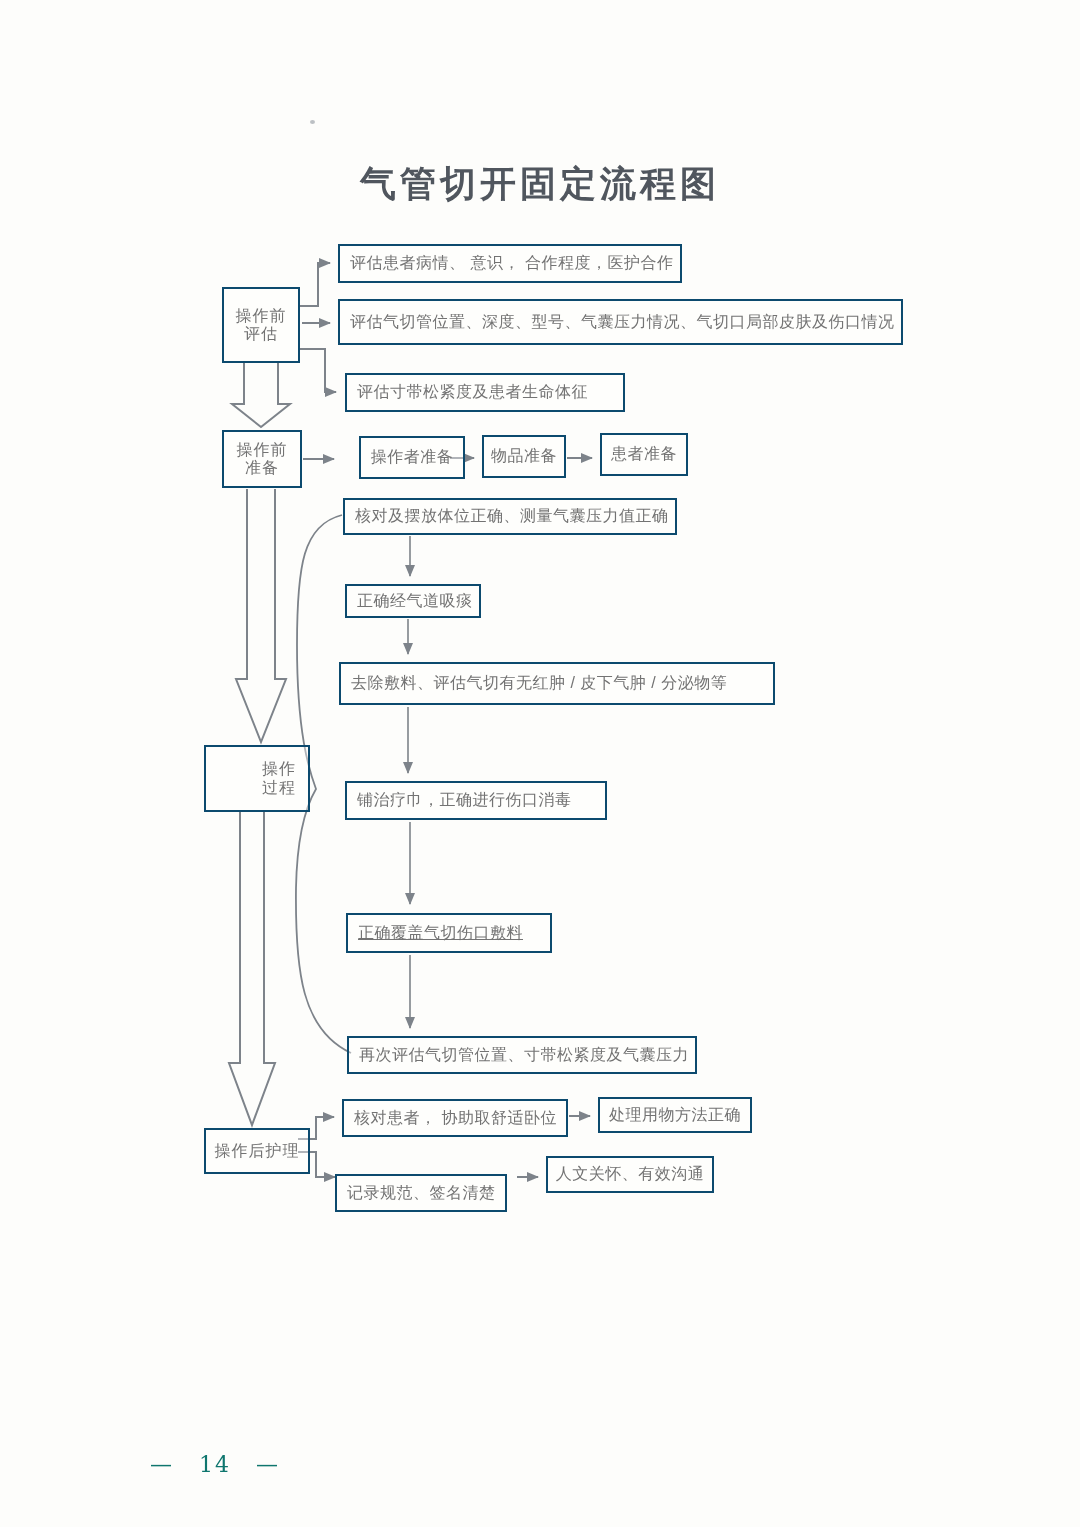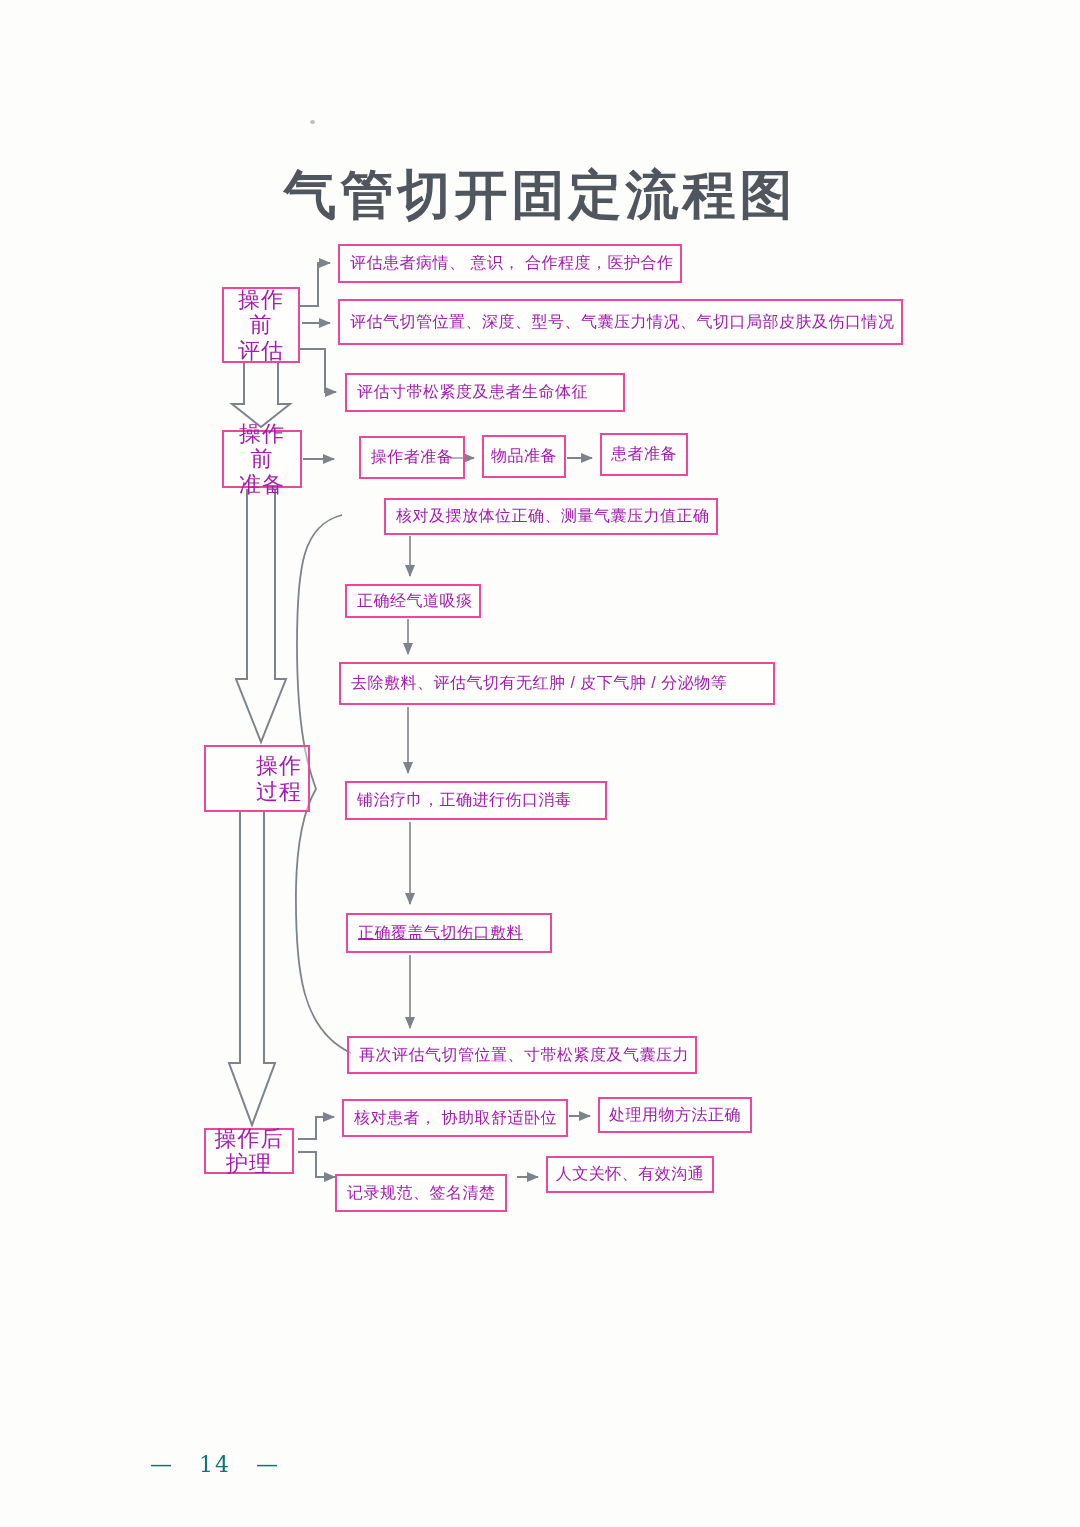--- a/index.html
+++ b/index.html
@@ -7,38 +7,38 @@
     position:relative;
     width:1080px;height:1527px;
     background:#fdfdfb;
     font-family:"Liberation Sans","DejaVu Sans",sans-serif;
     overflow:hidden;
     margin:0 auto;
   }
   .title{
     position:absolute;left:0;top:160px;width:1080px;
     text-align:center;
-    font-size:53px;font-weight:bold;
+    font-size:36px;font-weight:bold;
     color:#50565e;letter-spacing:4px;
   }
   .flow-box{
     position:absolute;
-    border:2px solid #ec4899;
-    color:#a21caf;
+    border:2px solid #0c4a6e;
+    color:#737373;
     background:rgba(255,255,255,0.4);
     display:flex;align-items:center;
     font-size:16px;
     padding:0 6px 0 10px;
     box-sizing:border-box;
     letter-spacing:0.5px;
     line-height:1.15;
   }
   .flow-box.center{justify-content:center;padding:0 4px;text-align:center;}
   .stage{
-    font-size:22px;
+    font-size:16px;
     letter-spacing:1px;
   }
   .stage .two-line{width:100%;text-align:center;}
   svg.connectors{position:absolute;left:0;top:0;}
   .speck{
     position:absolute;left:310px;top:120px;width:5px;height:4px;
     background:#9aa0a6;border-radius:50%;opacity:.65;
   }
   .page-number{
     position:absolute;left:150px;top:1452px;
@@ -115,33 +115,33 @@
   </div>
 
   <div class="flow-box center" style="left:359px;top:436px;width:106px;height:43px;">操作者准备</div>
 
   <div class="flow-box center" style="left:482px;top:435px;width:84px;height:43px;">物品准备</div>
 
   <div class="flow-box center" style="left:600px;top:433px;width:88px;height:43px;">患者准备</div>
 
   <div class="flow-box stage center" style="left:204px;top:745px;width:106px;height:67px;padding-left:48px;">操作过程</div>
 
-  <div class="flow-box" style="left:343px;top:498px;width:334px;height:37px;margin-left:41px;">核对及摆放体位正确、测量气囊压力值正确</div>
+  <div class="flow-box" style="left:343px;top:498px;width:334px;height:37px;">核对及摆放体位正确、测量气囊压力值正确</div>
 
   <div class="flow-box" style="left:345px;top:584px;width:136px;height:34px;">正确经气道吸痰</div>
 
   <div class="flow-box" style="left:339px;top:662px;width:436px;height:43px;">去除敷料、评估气切有无红肿 / 皮下气肿 / 分泌物等</div>
 
   <div class="flow-box" style="left:345px;top:781px;width:262px;height:39px;font-family:Liberation Serif, serif;">铺治疗巾，正确进行伤口消毒</div>
 
   <div class="flow-box" style="left:346px;top:913px;width:206px;height:40px;text-decoration:underline;">正确覆盖气切伤口敷料</div>
 
   <div class="flow-box" style="left:347px;top:1036px;width:350px;height:38px;">再次评估气切管位置、寸带松紧度及气囊压力</div>
 
-  <div class="flow-box stage center" style="left:204px;top:1128px;width:90px;height:46px;">操作后护理</div>
+  <div class="flow-box stage center" style="left:204px;top:1128px;width:106px;height:46px;">操作后护理</div>
 
   <div class="flow-box" style="left:342px;top:1099px;width:226px;height:38px;">核对患者， 协助取舒适卧位</div>
 
   <div class="flow-box center" style="left:598px;top:1097px;width:154px;height:36px;">处理用物方法正确</div>
 
   <div class="flow-box" style="left:335px;top:1158px;width:172px;height:38px;margin-top:16px;">记录规范、签名清楚</div>
 
   <div class="flow-box center" style="left:546px;top:1156px;width:168px;height:37px;">人文关怀、有效沟通</div>
 
   <div class="page-number">— 14 —</div>

